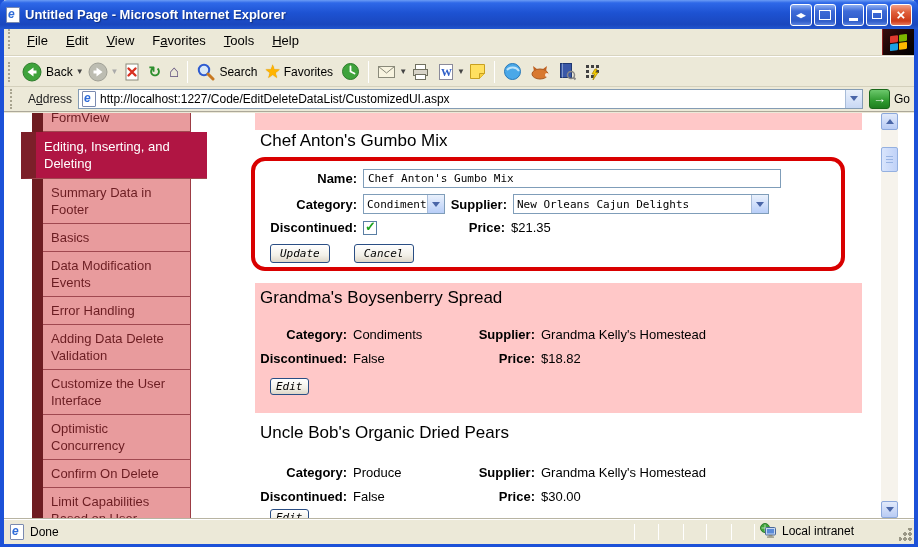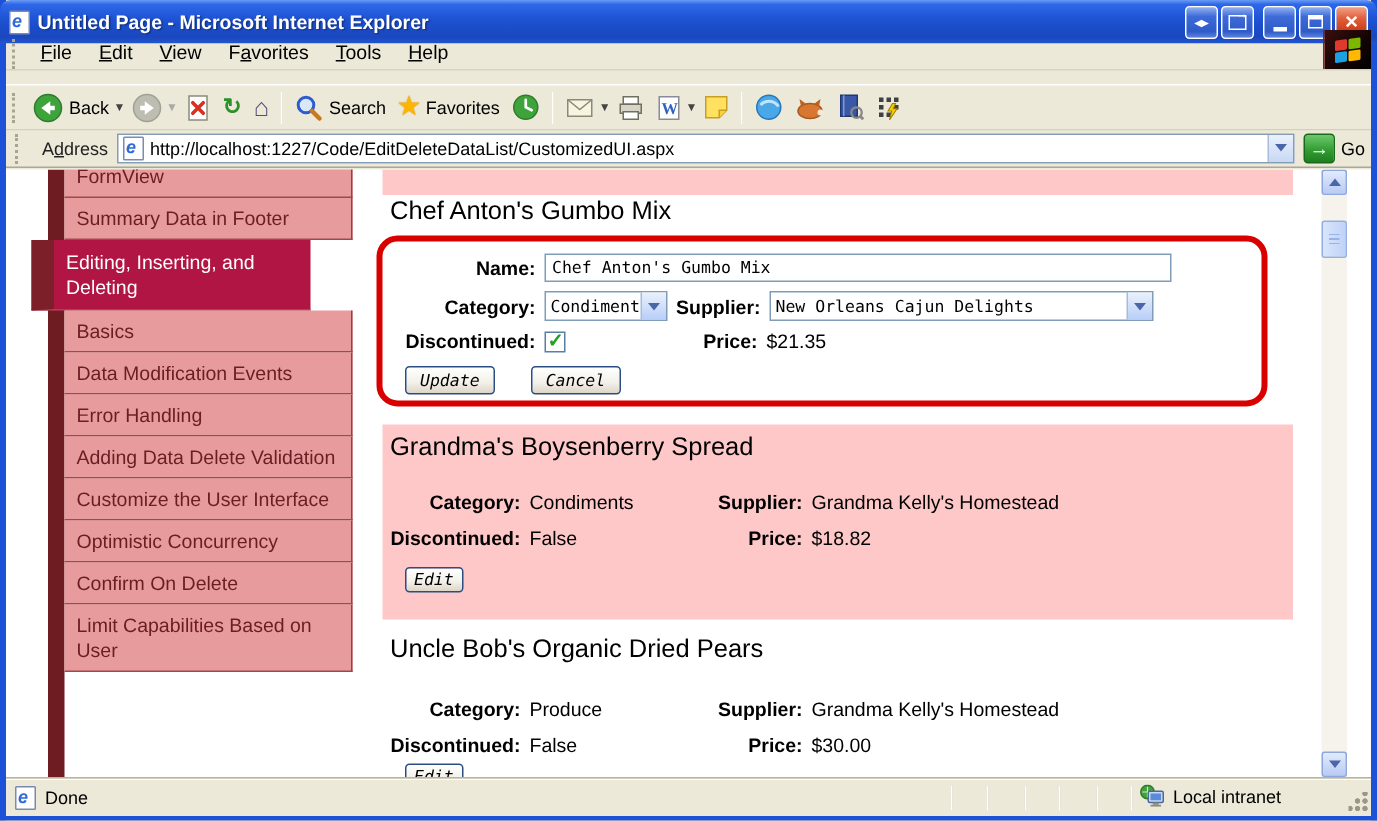--- a/index.html
+++ b/index.html
@@ -26,22 +26,22 @@
     background:linear-gradient(180deg,#8FB0F2 0%,#3E6BD8 30%,#2E5BC8 80%,#5A82E0 100%);
     display:flex; align-items:center; justify-content:center; font-size:9px; font-weight:bold; cursor:pointer; }
   .wc-btn.gap { margin-right:4px; }
   .wc-btn.close { background:linear-gradient(180deg,#F2A088 0%,#E0603C 35%,#CC3A18 80%,#E8795C 100%); font-size:15px; }
   .wc-glyph-min { width:9px; height:3px; background:#fff; margin-top:10px; }
   .wc-glyph-max { width:10px; height:9px; border:1px solid #fff; border-top:3px solid #fff; }
   .wc-popout { width:12px; height:10px; border:1px solid #fff; position:relative; }
   .wc-popout::after { content:"→"; position:absolute; right:-2px; top:-6px; font-size:8px; color:#fff; }
 
   
-  .menubar { position:absolute; top:29px; left:0; right:0; height:18px; background:#ECE9D8;
-    display:flex; align-items:flex-end; border-bottom:1px solid #D8D4C0; }
+  .menubar { position:absolute; top:29px; left:0; right:0; height:27px; background:#ECE9D8;
+    display:flex; align-items:flex-start; border-bottom:1px solid #D8D4C0; }
   .grip { width:5px; height:20px; border-left:2px dotted #A8A490; margin:0 5px 0 4px; }
   .menu-item { padding:4px 9px; font-size:13px; color:#000; cursor:default; }
   .menu-item u { text-decoration:underline; }
   .brand-logo { margin-left:auto; width:32px; height:26px; background:linear-gradient(135deg,#3A0E0E,#120404 60%,#000);
     display:flex; align-items:center; justify-content:center; border-left:1px solid #8A2020; }
   .flag { display:grid; grid-template-columns:8px 8px; grid-template-rows:7px 7px; gap:1px; transform:skewY(-8deg); }
   .flag i { display:block; border-radius:1px; }
   .flag .r{background:#E03A2F}.flag .g{background:#7DB700}.flag .b{background:#1BA1E2}.flag .y{background:#FFB900}
 
   
@@ -72,21 +72,21 @@
   .go-btn { width:21px; height:20px; border:1px solid #1A681A; border-radius:3px;
     background:linear-gradient(180deg,#6CC86C,#2F9A2F 60%,#1F7F1F); color:#fff; font-weight:bold;
     display:flex; align-items:center; justify-content:center; font-size:13px; cursor:pointer; }
   .go-label { font-size:12px; }
 
   
   .viewport { position:absolute; top:113px; left:0; right:0; height:405px; background:#fff; overflow:hidden; }
 
   
   .maroon-strip { position:absolute; left:28px; top:0; bottom:0; width:11px; background:#6E1C21; }
-  .nav { position:absolute; left:39px; top:0; width:192px; }
+  .nav { position:absolute; left:39px; top:0; width:148px; }
   .nav-item { background:#E89B9D; color:#6B1D22; font-size:13px; line-height:17px; padding:5px 8px;
     border-bottom:1px solid #A04850; border-right:1px solid #9C3C44; cursor:pointer; }
   .nav-item.cut-top { margin-top:-9px; }
   .nav-item.selected { margin-left:-22px; width:186px; background:#B01543; color:#fff;
     border-left:15px solid #7C1F29; border-right:none; padding:6px 8px; }
 
   
   .main { position:absolute; left:203px; top:0; right:33px; bottom:0; }
   .pink-strip { position:absolute; left:48px; top:0; width:607px; height:17px; background:#FFC8C8; }
   .h-product { position:absolute; left:53px; font-size:17px; color:#000; white-space:nowrap; }
@@ -328,22 +328,22 @@
       <span class="go-label">Go</span>
     </span>
   </div>
 
   <div class="viewport">
 
     <div class="maroon-strip"></div>
 
     <div class="nav">
       <div class="nav-item cut-top">FormView</div>
+      <div class="nav-item selected">Editing, Inserting, and Deleting</div>
       <div class="nav-item">Summary Data in Footer</div>
-      <div class="nav-item selected">Editing, Inserting, and Deleting</div>
       <div class="nav-item">Basics</div>
       <div class="nav-item">Data Modification Events</div>
       <div class="nav-item">Error Handling</div>
       <div class="nav-item">Adding Data Delete Validation</div>
       <div class="nav-item">Customize the User Interface</div>
       <div class="nav-item">Optimistic Concurrency</div>
       <div class="nav-item">Confirm On Delete</div>
       <div class="nav-item">Limit Capabilities Based on User</div>
     </div>
 

